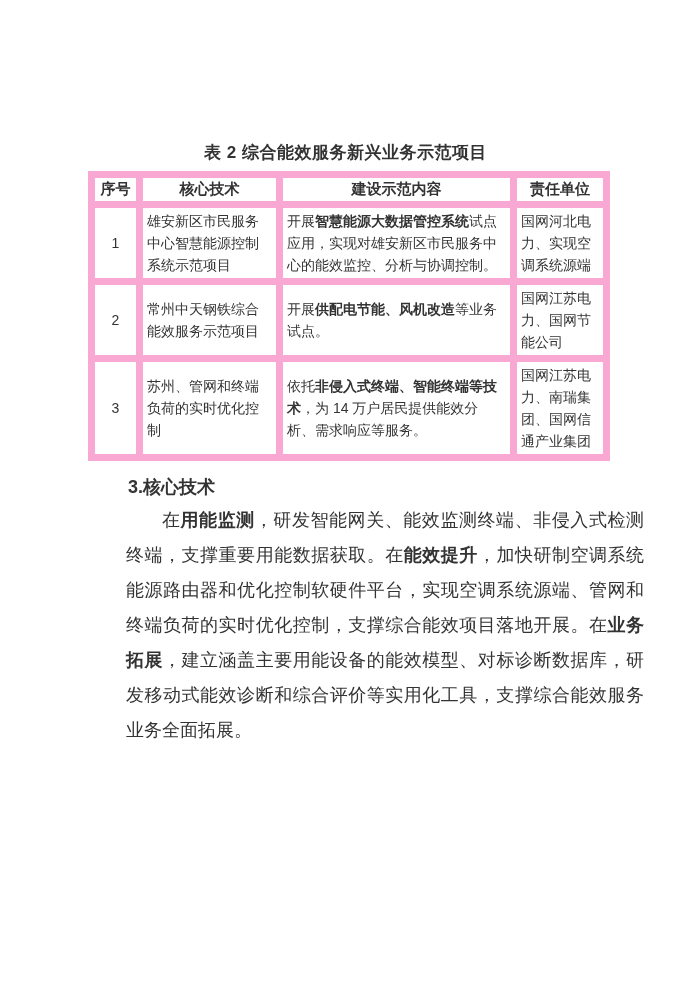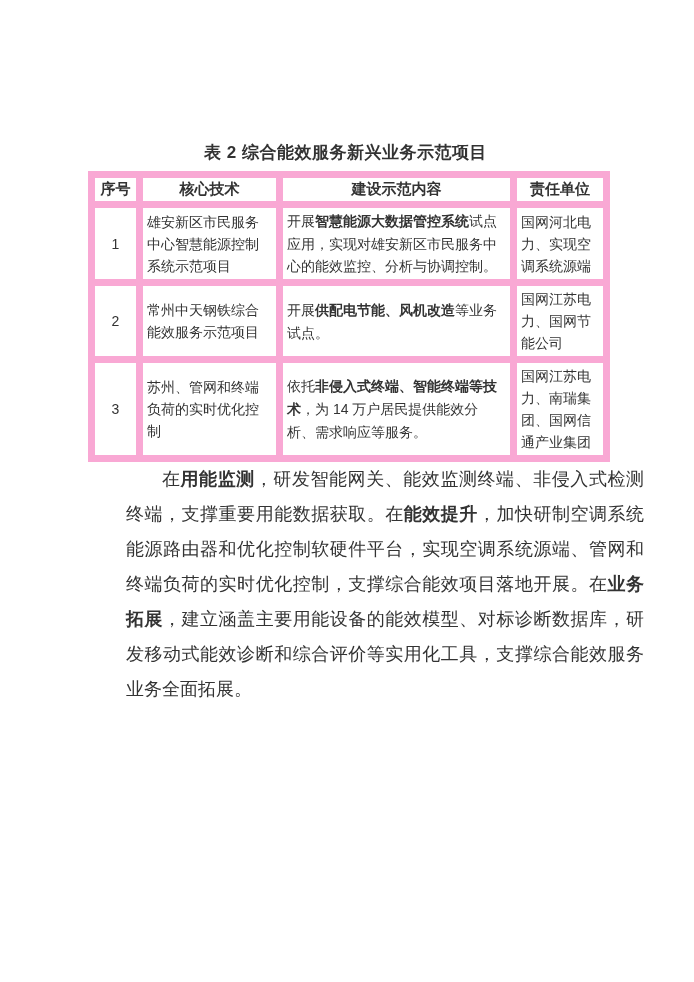--- a/index.html
+++ b/index.html
@@ -62,21 +62,21 @@
   .body-para {
     width: 518px;
     font-size: 18px;
     line-height: 35px;
     text-indent: 2em;
     text-align: justify;
     color: #333333;
     word-break: break-all;
     margin-left: 38px;
   }
-  .body-para b, table.projects b { font-weight: bold; font-family: Liberation Serif, serif; }
+  .body-para b, table.projects b { font-weight: bold; }
 </style>
 </head>
 <body>
 
 <div class="page">
 
   <div class="doc-title">表 2 综合能效服务新兴业务示范项目</div>
 
   <table class="projects">
     <colgroup>
@@ -108,16 +108,17 @@
       </tr>
       <tr class="r3">
         <td class="c-no">3</td>
         <td>苏州、管网和终端负荷的实时优化控制</td>
         <td><span>依托</span><b>非侵入式终端、智能终端等技术</b><span>，为 14 万户居民提供能效分析、需求响应等服务。</span></td>
         <td>国网江苏电力、南瑞集团、国网信通产业集团</td>
       </tr>
     </tbody>
   </table>
 
+  <div class="section-heading">3.核心技术</div>
   <p class="body-para"><span>在</span><b>用能监测</b><span>，研发智能网关、能效监测终端、非侵入式检测终端，支撑重要用能数据获取。在</span><b>能效提升</b><span>，加快研制空调系统能源路由器和优化控制软硬件平台，实现空调系统源端、管网和终端负荷的实时优化控制，支撑综合能效项目落地开展。在</span><b>业务拓展</b><span>，建立涵盖主要用能设备的能效模型、对标诊断数据库，研发移动式能效诊断和综合评价等实用化工具，支撑综合能效服务业务全面拓展。</span></p>
 
 
 </div>
 
 </body></html>

